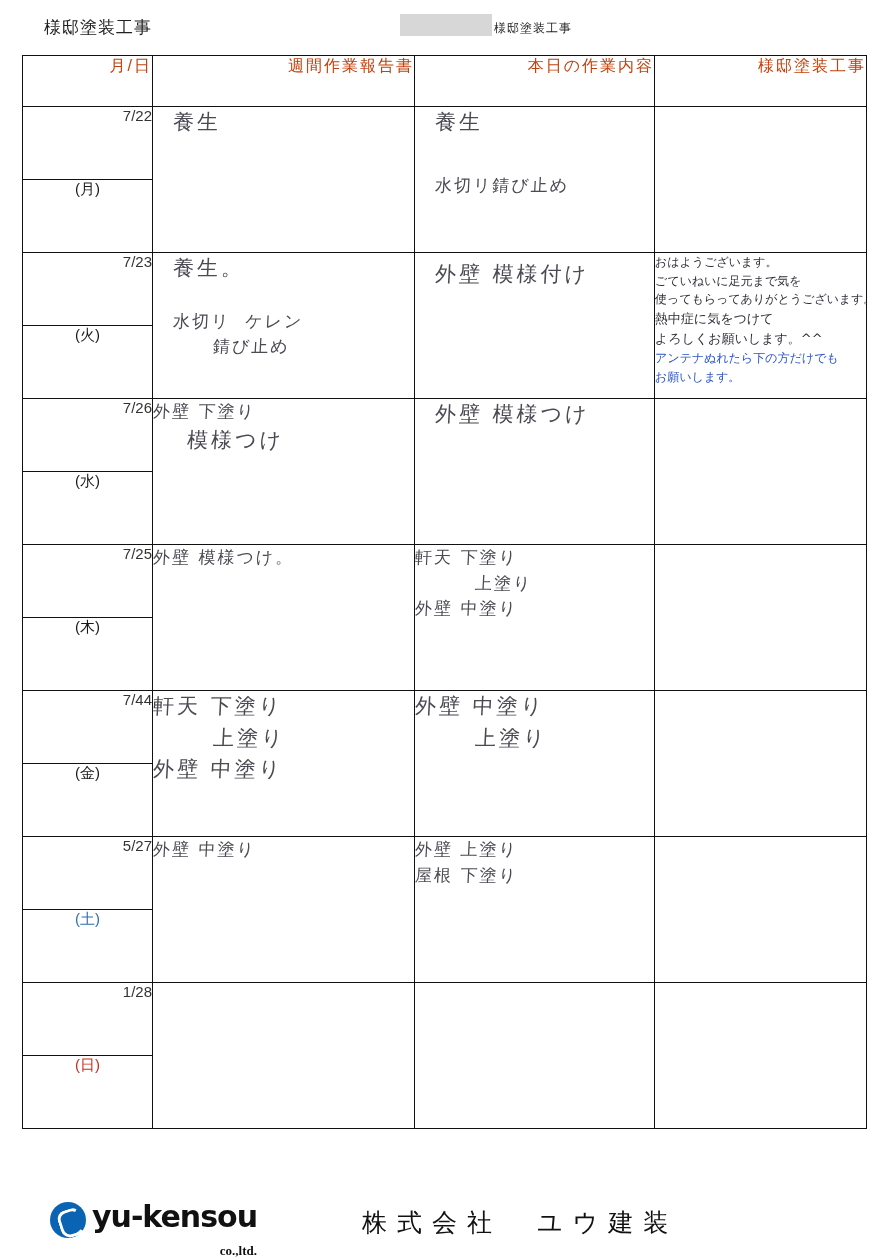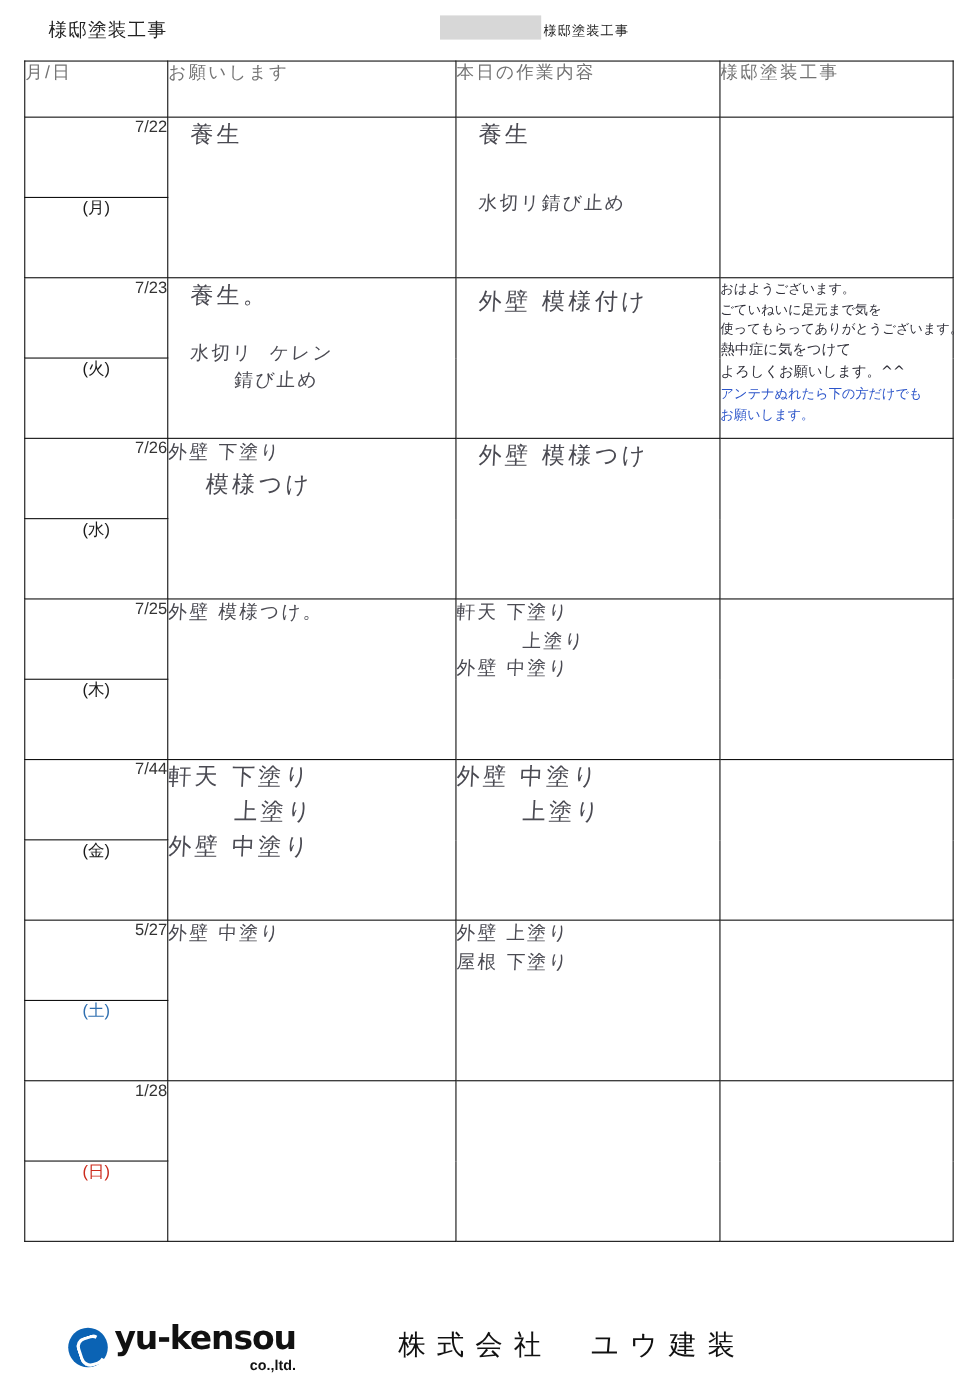--- a/index.html
+++ b/index.html
@@ -68,23 +68,23 @@
   .col-date   { width: 130px; }
   .col-today  { width: 262px; }
   .col-tomorrow { width: 240px; }
   .col-comment{ width: 212px; }
 
   thead th {
     height: 50px;
     font-size: 16px;
     font-weight: normal;
     letter-spacing: 2px;
-    text-align: left;
+    text-align: right;
     vertical-align: middle;
-    color: #737373;
+    color: #c2410c;
     margin-left: 11px;
   }
 
   .date-cell {
     text-align: right;
     vertical-align: middle;
     font-size: 15px;
     color: #333;
     height: 72px;
     border-bottom: 1px solid #111;
@@ -135,24 +135,23 @@
   
   .doc-footer {
     position: absolute;
     left: 22px;
     top: 1198px;
     width: 844px;
     height: 52px;
   }
   .logo-wrap {
     position: absolute;
-    left: 40px;
+    left: 28px;
     top: 4px;
     display: flex;
-    align-items: center;
   }
   .logo-mark {
     width: 36px;
     height: 36px;
     border-radius: 50%;
     background: #0b63b4;
     position: relative;
     margin-right: 6px;
   }
   .logo-mark::before {
@@ -169,27 +168,27 @@
   }
   .logo-text {
     font-family: "DejaVu Sans", sans-serif;
     font-weight: bold;
     font-size: 30px;
     color: #111;
     letter-spacing: -1px;
     line-height: 1;
   }
   .logo-sub {
-    font-family: Liberation Sans, sans-serif;
+    font-family: Liberation Serif, serif;
     font-weight: bold;
     font-size: 13px;
     color: #111;
     letter-spacing: 0px;
     text-align: right;
-    margin-top: 1px;
+    margin-top: 11px;
   }
   .company-name {
     position: absolute;
     left: 340px;
     top: 8px;
     font-size: 25px;
     letter-spacing: 10px;
     color: #111;
     white-space: nowrap;
   }
@@ -207,21 +206,21 @@
 <table class="report-table">
   <colgroup>
     <col class="col-date">
     <col class="col-today">
     <col class="col-tomorrow">
     <col class="col-comment">
   </colgroup>
   <thead>
     <tr>
       <th>月/日</th>
-      <th>お願いします</th>
+      <th>週間作業報告書</th>
       <th>本日の作業内容</th>
       <th>様邸塗装工事</th>
     </tr>
   </thead>
   <tbody>
 
     <tr>
       <td class="date-cell">7/22</td>
       <td class="content-cell" rowspan="2">
         <span class="hw indent3">養生</span>

